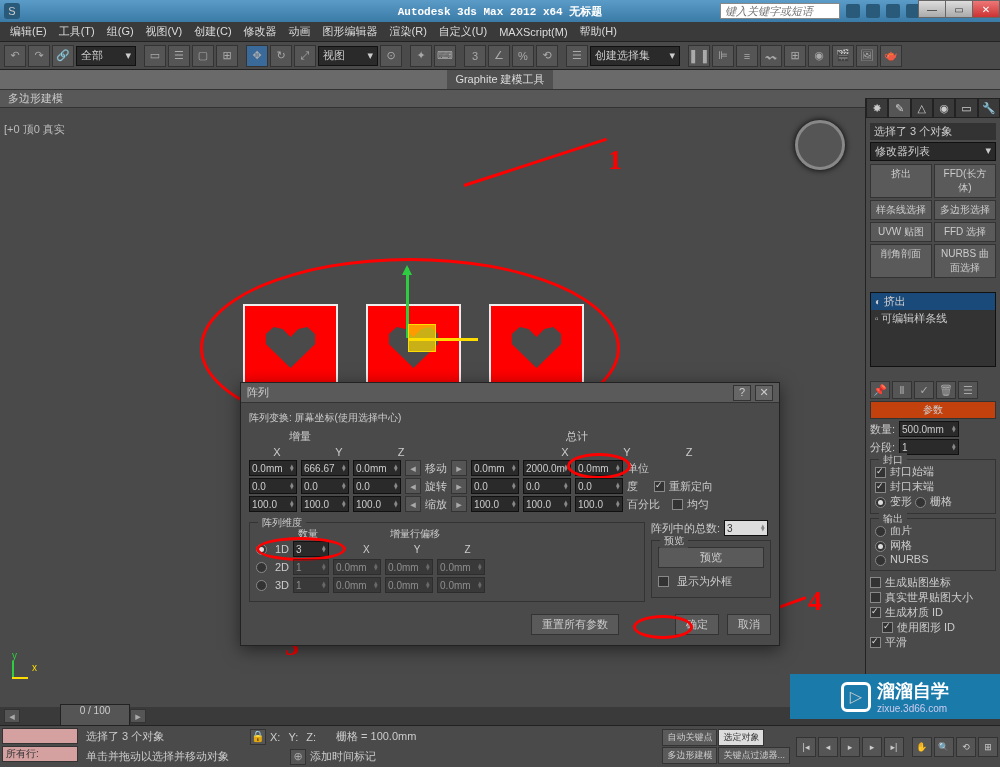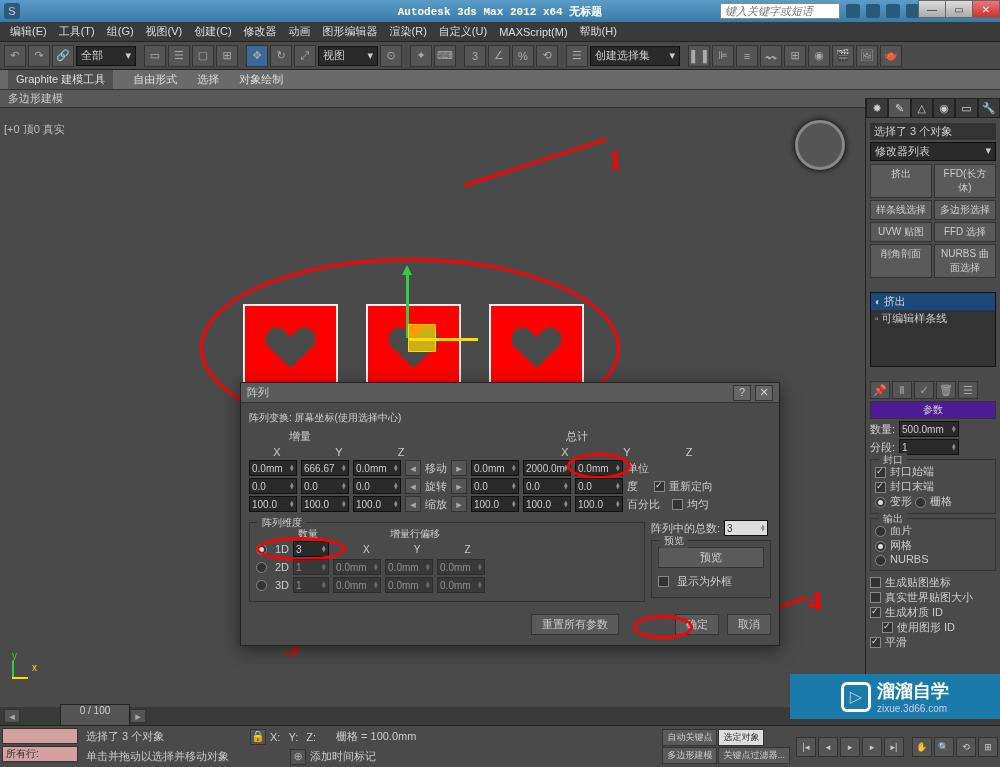--- a/index.html
+++ b/index.html
@@ -11,21 +11,21 @@
 .titlebar .winbtns { position:absolute; right:0; top:0; display:flex; }
 .titlebar .winbtns div { width:28px; height:18px; background:linear-gradient(#ddd,#aaa); border:1px solid #666; margin-left:-1px; display:flex; align-items:center; justify-content:center; color:#333; font-size:10px; }
 .titlebar .icons { position:absolute; right:80px; display:flex; gap:6px; }
 .titlebar .icons span { width:14px; height:14px; background:#2a5a7a; border-radius:2px; }
 .menubar { height:20px; background:#3a3a3a; display:flex; align-items:center; padding:0 4px; border-bottom:1px solid #222; }
 .menubar span { padding:0 6px; color:#ddd; cursor:default; }
 .toolbar { height:28px; background:#4a4a4a; display:flex; align-items:center; padding:0 4px; border-bottom:1px solid #222; gap:2px; }
 .tbtn { width:22px; height:22px; background:#555; border:1px solid #333; display:flex; align-items:center; justify-content:center; color:#aaa; }
 .tbtn.sep { width:4px; background:none; border:none; }
 .tsel { height:20px; background:#2a2a2a; border:1px solid #111; padding:0 4px; min-width:60px; display:flex; align-items:center; justify-content:space-between; }
-.ribbon { height:20px; background:#6a6a6a; display:flex; align-items:center; padding:0 8px; gap:20px; border-bottom:1px solid #333; }
+.ribbon { height:20px; background:#6a6a6a; display:flex; align-items:center; padding:0 8px; gap:20px; border-bottom:1px solid #333;flex-direction:column; }
 .ribbon span { color:#ddd; }
 .ribbon .active { background:#505050; padding:2px 8px; }
 .subribbon { height:18px; background:#585858; padding:0 8px; display:flex; align-items:center; border-bottom:1px solid #333; }
 .main { position:absolute; top:108px; left:0; right:135px; bottom:80px; background:#4a4a4a; }
 .viewport-label { position:absolute; top:14px; left:4px; color:#bbb; }
 .vpcontrol { position:absolute; top:12px; right:20px; width:50px; height:50px; border:3px solid #888; border-radius:50%; background:#555; box-shadow:0 0 6px #000; }
 .hearts { position:absolute; top:196px; left:243px; display:flex; gap:28px; }
 .heartbox { width:95px; height:90px; background:red; border:2px solid #eee; display:flex; align-items:center; justify-content:center; }
 .heart { width:56px; height:50px; background:#4a4a4a; clip-path:polygon(50% 88%, 6% 40%, 6% 20%, 20% 6%, 36% 10%, 50% 26%, 64% 10%, 80% 6%, 94% 20%, 94% 40%); }
 .gizmo-z { position:absolute; top:160px; left:406px; width:3px; height:70px; background:#2ecc40; }
@@ -58,21 +58,21 @@
 .panel-tabs div { flex:1; border:1px solid #222; display:flex; align-items:center; justify-content:center; }
 .panel-tabs .active { background:#555; }
 .panel-sec { padding:3px 4px; }
 .panel-label { background:#333; padding:1px 4px; margin:2px 0; }
 .panel-dd { background:#2a2a2a; border:1px solid #111; padding:1px 4px; display:flex; justify-content:space-between; }
 .panel-btns { display:flex; flex-wrap:wrap; gap:2px; margin:3px 0; }
 .panel-btns div { flex:1 0 48%; background:#5a5a5a; border:1px solid #333; padding:2px; text-align:center; font-size:10px; }
 .stack { background:#333; border:1px solid #111; height:75px; margin:14px 0; }
 .stack-item { padding:1px 4px; font-size:10px; }
 .stack-item.sel { background:#1a4a7a; }
-.rollout-hdr { background:#4c1d95; border:1px solid #333; text-align:center; padding:1px; margin:2px 0; font-size:10px; }
+.rollout-hdr { background:#c2410c; border:1px solid #333; text-align:center; padding:1px; margin:2px 0; font-size:10px; }
 .timebar { position:absolute; bottom:42px; left:0; right:0; height:18px; background:#3a3a3a; display:flex; align-items:center; }
 .timeslider { width:70px; height:24px; background:#555; border:1px solid #222; margin-left:40px; text-align:center; font-size:10px; }
 .ruler { position:absolute; bottom:24px; left:40px; right:230px; height:16px; background:#2a2a2a; border:1px solid #111; display:flex; }
 .ruler span { flex:1; border-left:1px solid #555; font-size:9px; padding-left:2px; color:#999; }
 .status { position:absolute; bottom:0; left:0; right:0; height:42px; background:#4a4a4a; border-top:1px solid #222; display:flex; }
 .status-left { width:80px; display:flex; flex-direction:column; padding:2px; gap:2px; }
 .status-left div { background:#d4a0a0; border:1px solid #333; height:16px; font-size:10px; color:#333; display:flex; align-items:center; padding:0 3px; }
 .status-mid { flex:1; padding:2px 6px; display:flex; flex-direction:column; justify-content:center; }
 .status-right { display:flex; align-items:center; gap:2px; padding:2px; }
 .playbtn { width:20px; height:20px; background:#555; border:1px solid #333; display:flex; align-items:center; justify-content:center; font-size:9px; }

